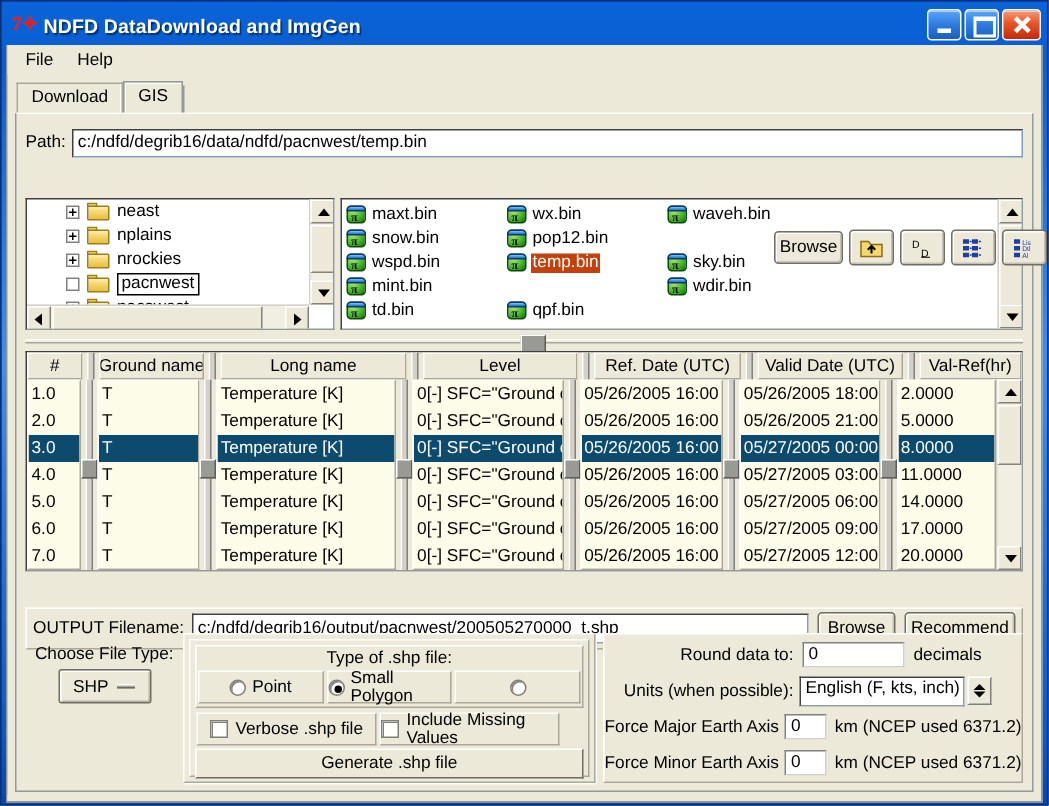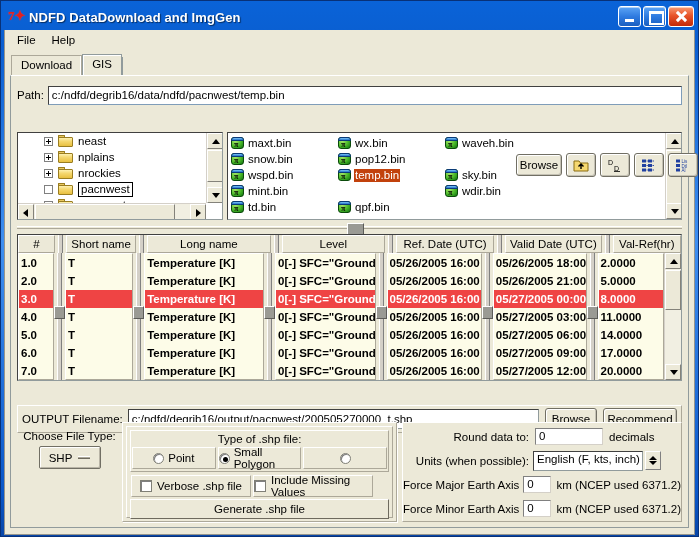--- a/index.html
+++ b/index.html
@@ -409,23 +409,22 @@
     width:11px; height:13px;
     background:#9a9a94; border:1px solid #fff;
     border-right-color:#5c5c58; border-bottom-color:#5c5c58;
   }
   .gcell {
     height: 18px; font-size: 11.5px;
     display: flex; align-items: center;
     padding: 8px 2px;
     white-space: nowrap; overflow: hidden;
     line-height: 14px;
-    font-weight: bold;
-  }
-  .gcell.sel { background: #ef4444; color: #fff; }
+  }
+  .gcell.sel { background: #0c4a6e; color: #fff; }
   #grid-vscroll {
     position:absolute; right:0; top:18px; bottom:0; width:17px;
     background:#f1efe2; border-left:1px solid #d4d0c8;
   }
 
   
   #outrow {
     position: absolute; left: 6px; top: 313px;
     width: 665px; height: 28px;
     background: #ece9d8;
@@ -865,21 +864,21 @@
         <div class="line"></div>
         <div class="grip"></div>
       </div>
 
       <div id="grid">
         <div id="grid-header">
           <div class="gh-cell" style="width:42px;">#</div>
           <div class="gh-split">
               <div class="bar"></div>
             </div>
-          <div class="gh-cell" style="width:80px;">Short name</div>
+          <div class="gh-cell" style="width:80px;">Ground name</div>
           <div class="gh-split">
               <div class="bar"></div>
             </div>
           <div class="gh-cell" style="width:141px;">Long name</div>
           <div class="gh-split">
               <div class="bar"></div>
             </div>
           <div class="gh-cell" style="width:118px;">Level</div>
           <div class="gh-split">
               <div class="bar"></div>

